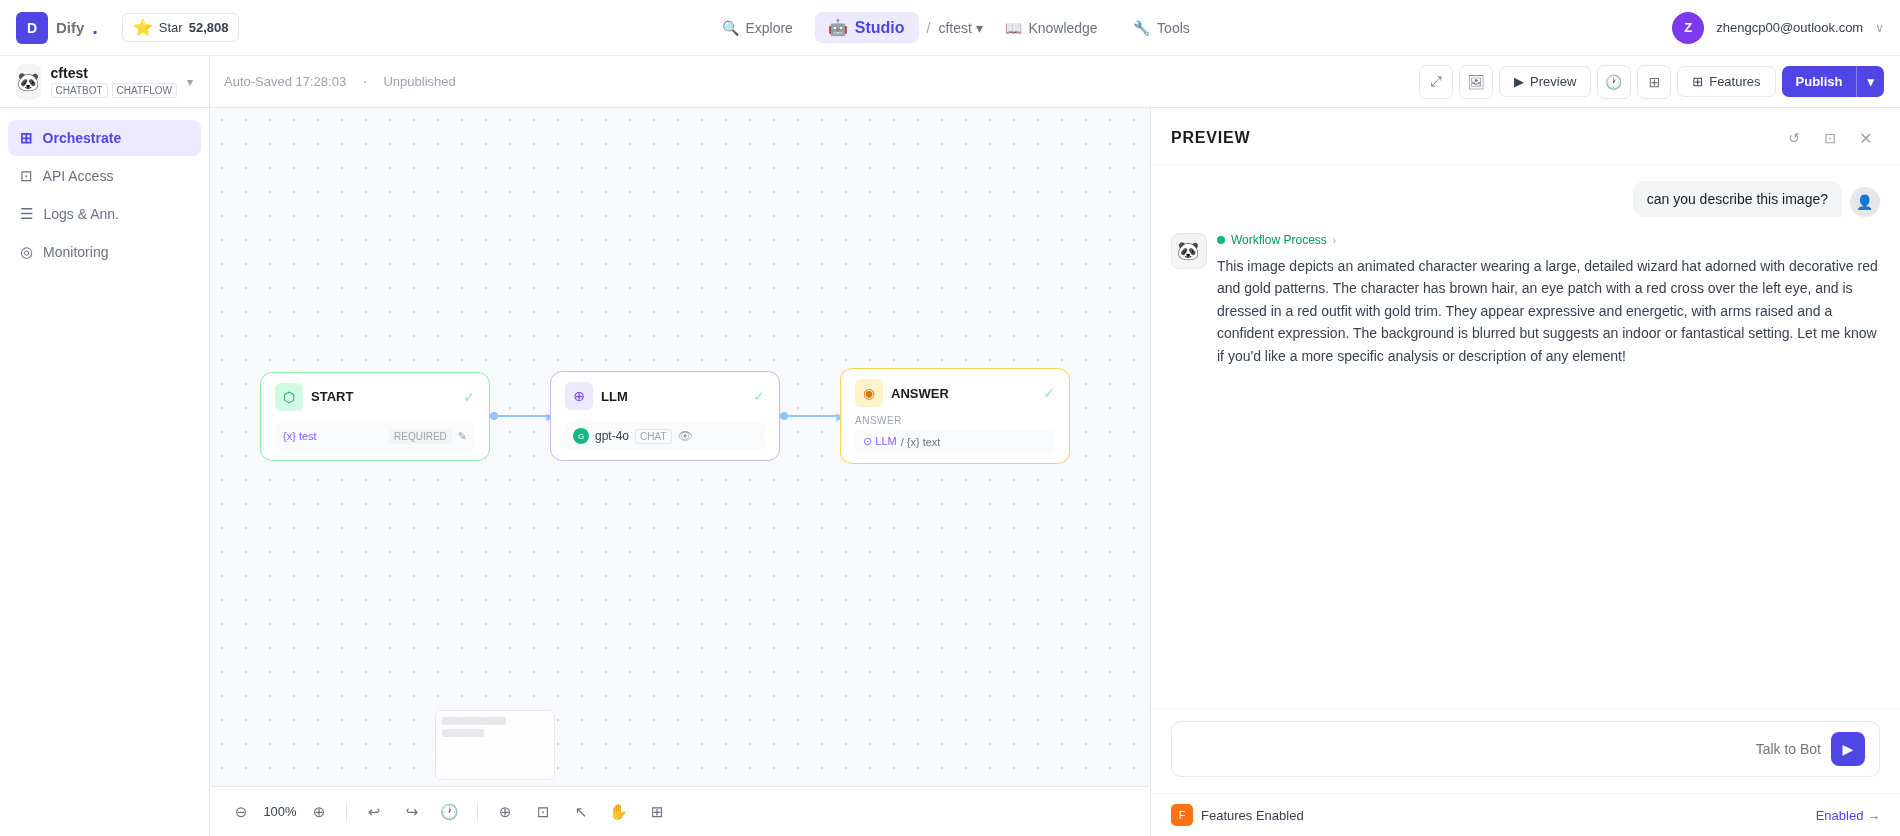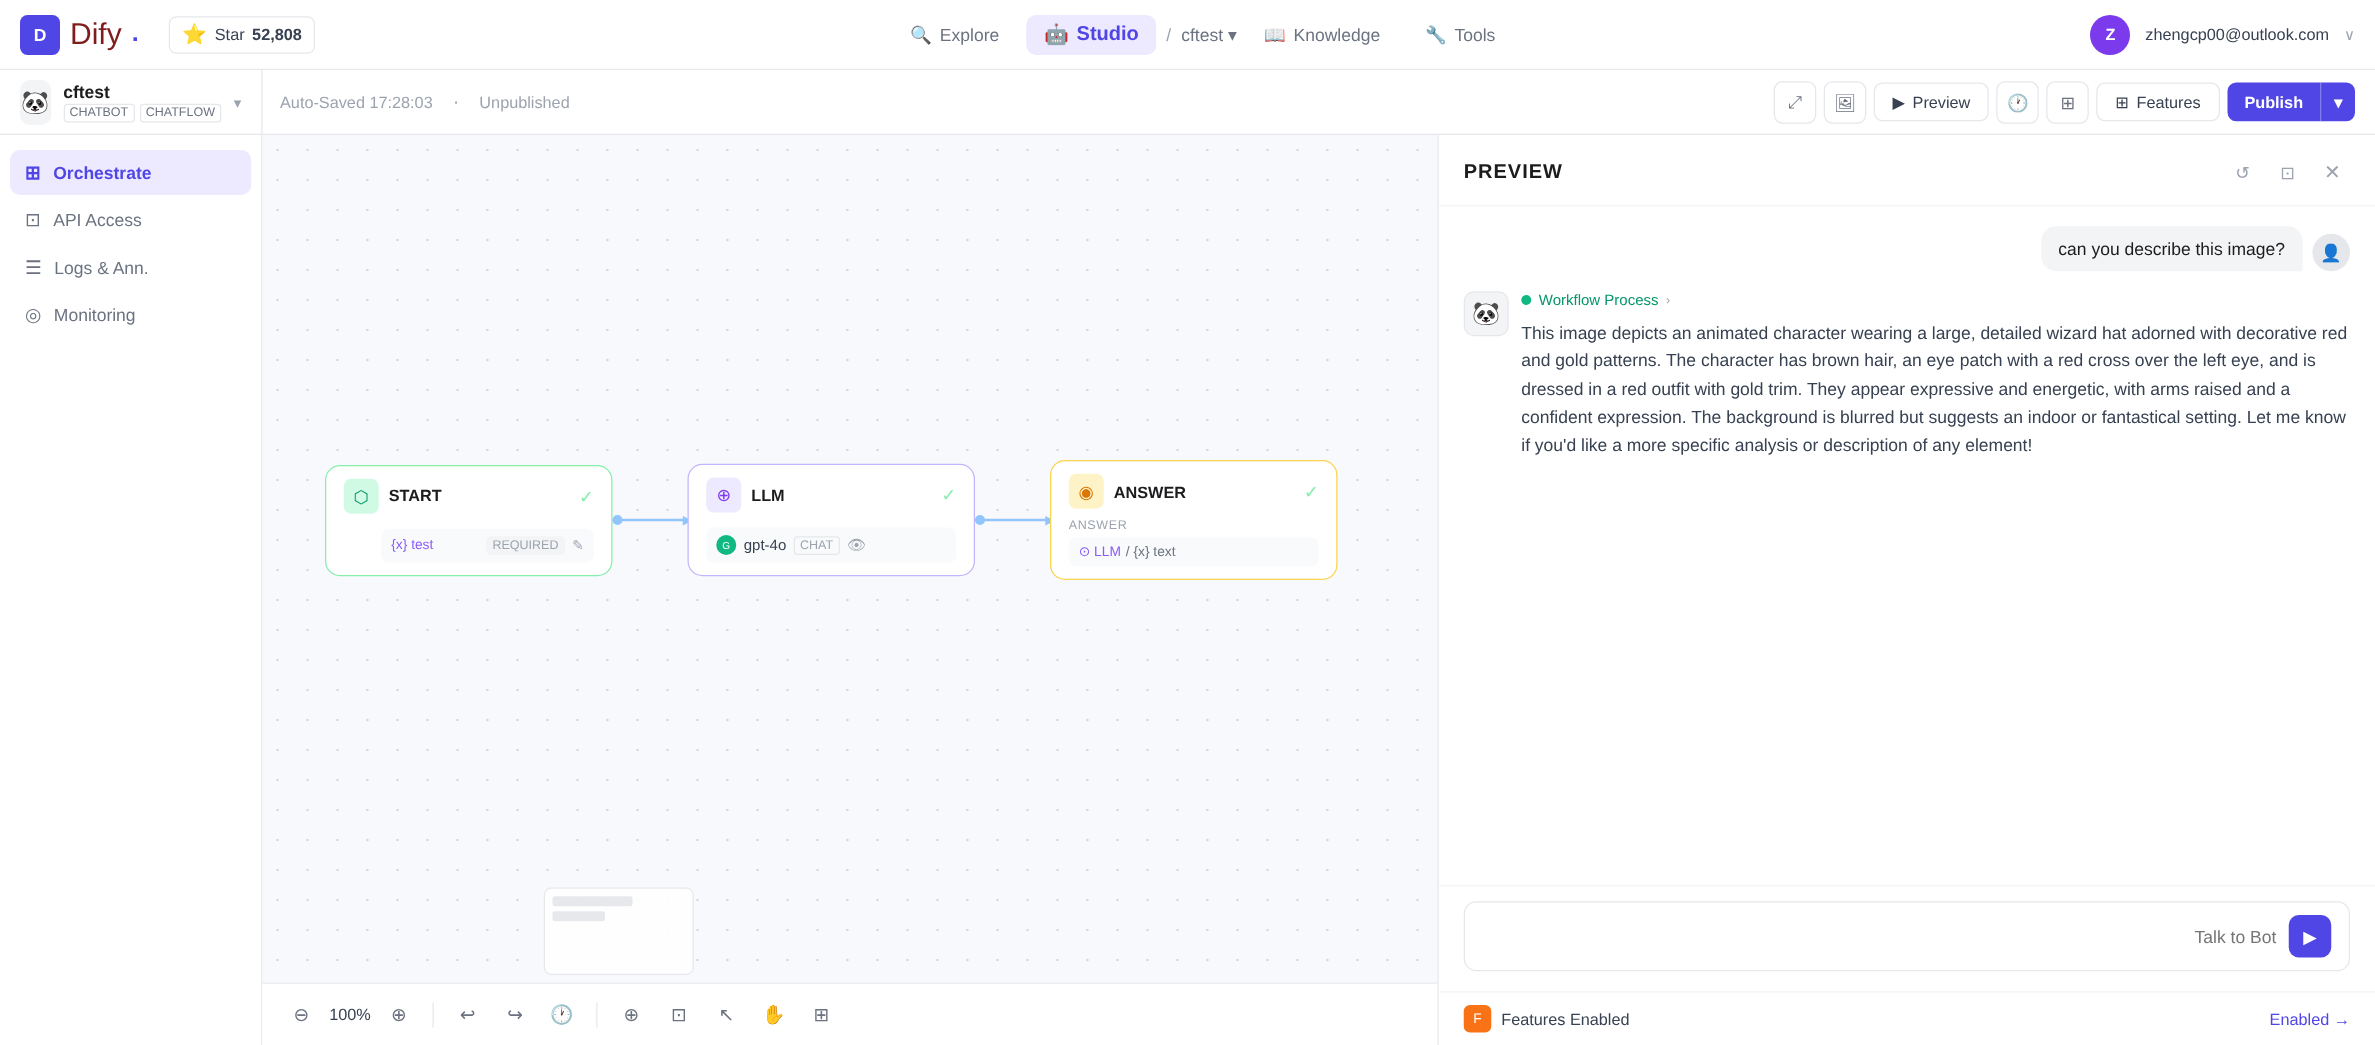--- a/index.html
+++ b/index.html
@@ -25,21 +25,21 @@
       font-size: 20px;
       color: #1a1a2e;
     }
     .logo-icon {
       width: 32px; height: 32px;
       background: #4f46e5;
       border-radius: 6px;
       display: flex; align-items: center; justify-content: center;
       color: white; font-weight: 900; font-size: 14px;
     }
-    .logo-text { color: #7f1d1d; font-size: 24px; font-weight: 400; }
+    .logo-text { color: #737373; font-size: 15px; font-weight: 700; }
     .logo-dot { color: #4f46e5; }
 
     .github-badge {
       display: flex; align-items: center; gap: 6px;
       border: 1px solid #e5e7eb; border-radius: 6px;
       padding: 4px 10px; font-size: 13px; color: #374151; cursor: pointer;
     }
     .github-icon { font-size: 16px; }
 
     .nav-center {
@@ -230,21 +230,21 @@
     .node-icon.answer { background: #fef3c7; color: #d97706; }
 
     .node-title { font-size: 13px; font-weight: 600; color: #1c1c1e; flex: 1; }
     .node-check { color: #86efac; font-size: 14px; }
 
     .node-body { padding: 0 14px 10px; }
     .node-field {
       display: flex; align-items: center; justify-content: space-between;
       font-size: 12px; color: #6b7280;
       background: #f9fafb; border-radius: 6px;
-      padding: 6px 8px; margin-top: 4px; margin-left: 30px;
+      padding: 6px 8px; margin-top: 4px;
     }
     .field-badge {
       font-size: 10px; color: #9ca3af;
       background: #f3f4f6; border-radius: 4px;
       padding: 2px 5px;
     }
     .field-var { color: #8b5cf6; font-size: 11px; }
 
     .node-model {
       display: flex; align-items: center; gap: 6px;

